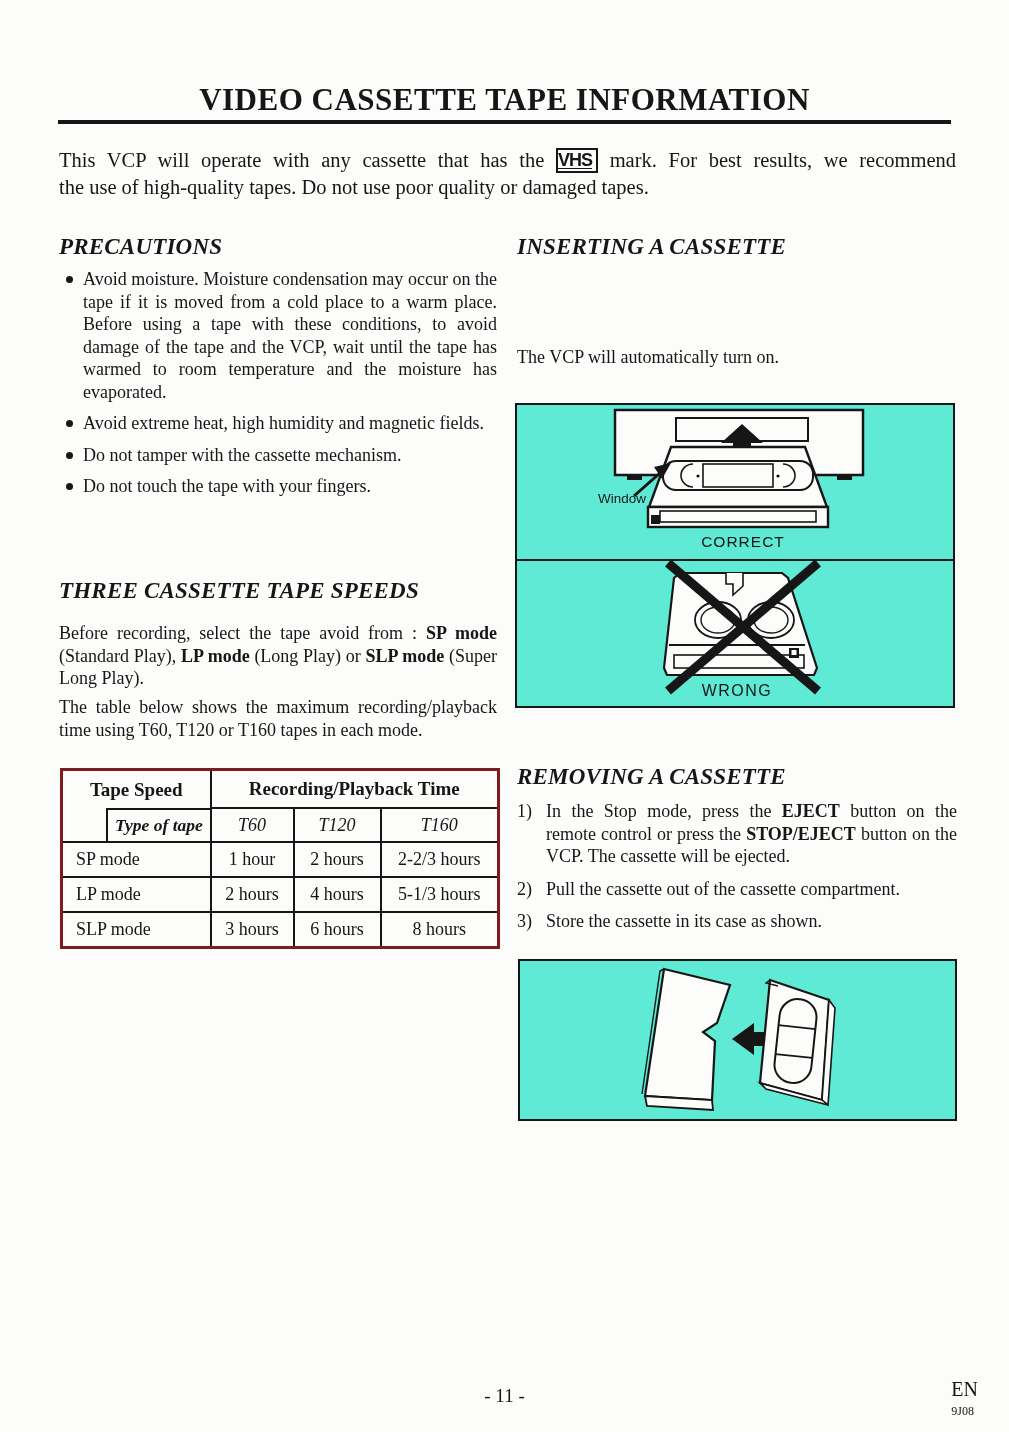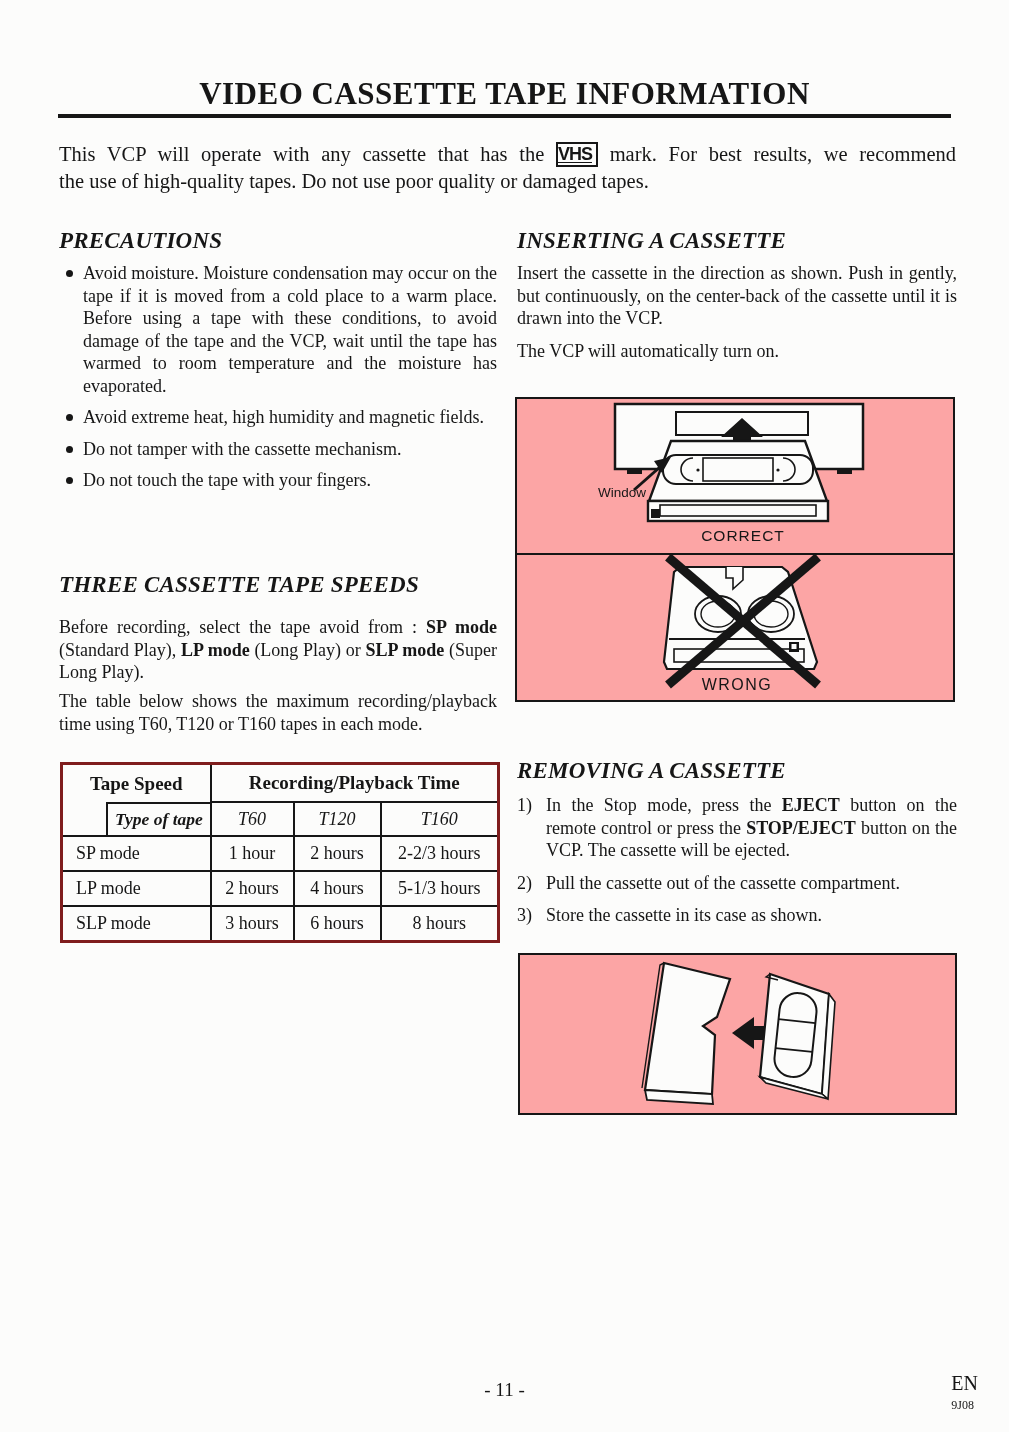--- a/index.html
+++ b/index.html
@@ -5,21 +5,21 @@
   html,body{margin:0;padding:0;background:#e8e8e8;}
   .page{
     position:relative;
     width:1009px;height:1432px;
     margin:0 auto;
     background:#fcfcfb;
     color:#161616;
     font-family:"Liberation Serif", serif;
     overflow:hidden;
   }
-  .abs{position:absolute;}
+  .abs{position:absolute;margin-top:6px;}
   
   .doc-title{
     left:0;right:0;top:76px;
     text-align:center;
     font-size:31px;font-weight:700;letter-spacing:.5px;
   }
   .title-rule{
     left:58px;top:114px;width:893px;height:4px;background:#161616;
   }
   
@@ -74,21 +74,21 @@
   table.speed td.splitA{border-bottom:none;}
   table.speed td.splitB{border-top:none;position:relative;}
   .subbox{
     position:absolute;top:0;right:0;bottom:0;width:69%;
     border-left:2px solid #161616;border-top:2px solid #161616;
     display:flex;align-items:center;justify-content:center;
     font-weight:700;font-size:17.5px;white-space:nowrap;
   }
   table.speed td.mode{text-align:left;padding-left:13px;}
   
-  .figure{border:2px solid #161616;background:#fca5a5;}
+  .figure{border:2px solid #161616;background:#5eead4;}
   svg{display:block;}
   svg text{fill:#161616;font-family:"Liberation Sans",sans-serif;}
   
   .pageno{left:0;right:0;top:1379px;text-align:center;font-size:19px;}
   .corner{right:31px;top:1372px;}
   .corner .lang{font-size:20px;}
   .corner .code{font-size:12px;margin-top:3px;}
 </style>
 </head>
 <body>
@@ -156,21 +156,20 @@
           <td>3 hours</td>
           <td>6 hours</td>
           <td>8 hours</td>
         </tr>
       </tbody>
     </table>
   </div>
 
   <div class="abs sec-h" style="left:517px;top:228px;">INSERTING A CASSETTE</div>
 
-  <div class="abs body-txt" style="left:517px;top:262px;width:440px;">Insert the cassette in the direction as shown.  Push in gently, but continuously, on the center-back of the cassette until it is drawn into the VCP.</div>
   <div class="abs body-txt" style="left:517px;top:340px;width:440px;text-align:left;">The VCP will automatically turn on.</div>
 
   <div class="abs figure" style="left:515px;top:397px;width:436px;height:301px;">
     <svg viewBox="0 0 436 301" width="436" height="301">
 
       <g fill="#fcfcfb" stroke="#161616">
         <rect x="98" y="5" width="248" height="65" stroke-width="2.5"></rect>
         <rect x="110" y="70" width="15" height="5" fill="#161616" stroke="none"></rect>
         <rect x="320" y="70" width="15" height="5" fill="#161616" stroke="none"></rect>
         <rect x="159" y="13" width="132" height="23" stroke-width="2"></rect>

